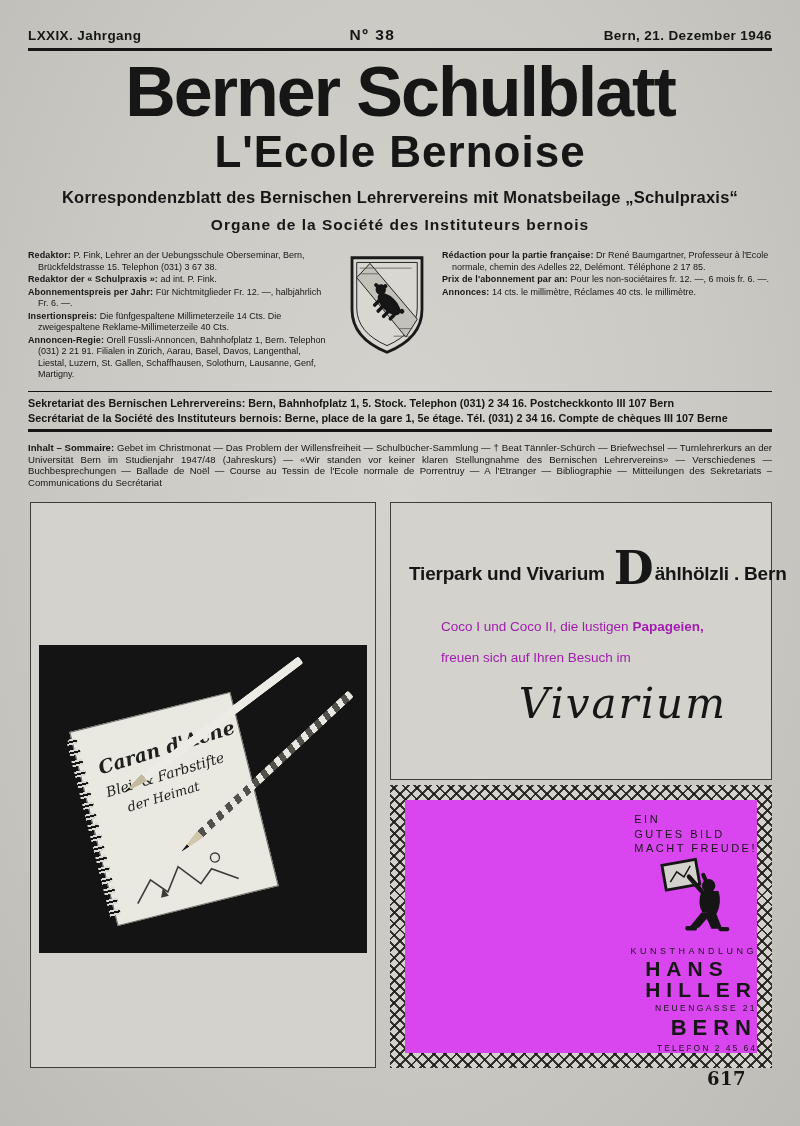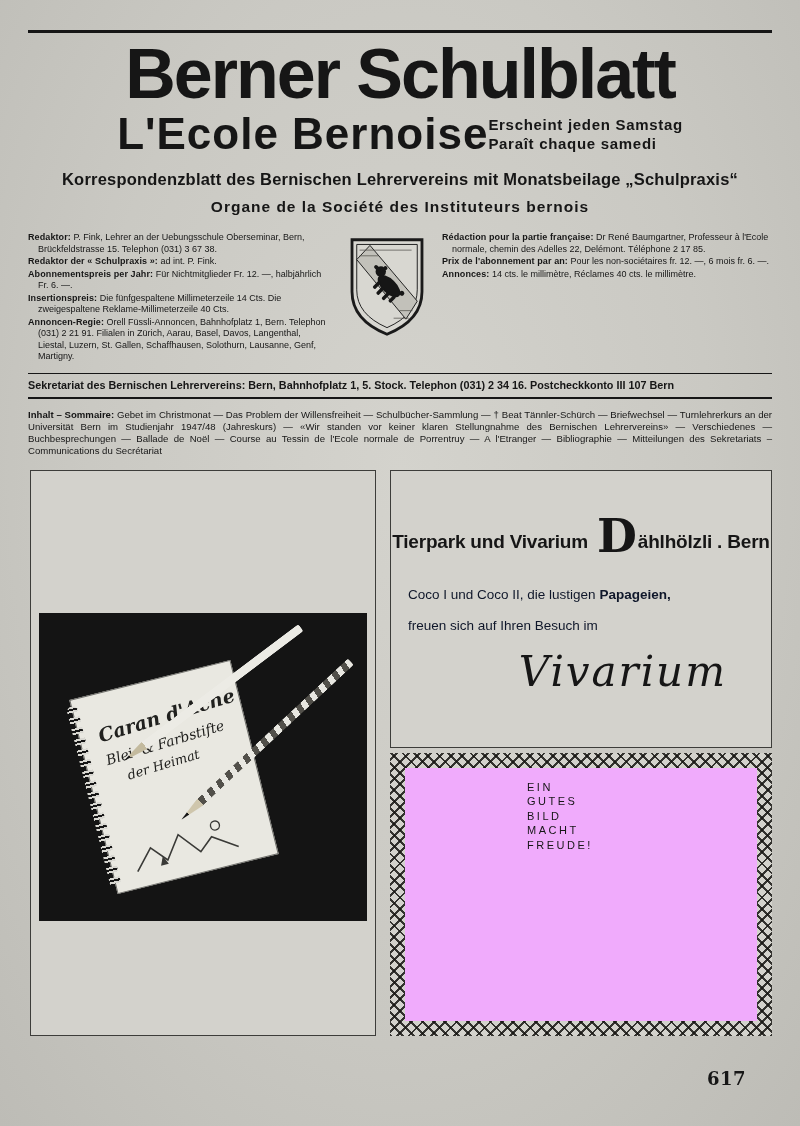--- a/index.html
+++ b/index.html
@@ -37,21 +37,21 @@
   .imp-col b { letter-spacing:.1px; }
   .crest-wrap { flex:1; display:flex; justify-content:center; align-items:flex-start; padding-top:3px; }
 
   .secretariat { font-size:10.8px; font-weight:700; line-height:14.5px; padding:4px 0 4px; }
 
   .contents { font-size:9.6px; line-height:11.9px; text-align:justify; margin-top:10px; }
 
   .ads { position:relative; height:576px; margin-top:13px; }
   .adbox { position:absolute; border:1px solid #3d3d3a; background:#d3d2cc; }
   .ad-caran  { left:2px;  top:0;    width:346px; height:566px; }
-  .ad-viv    { left:362px; top:0;   width:382px; height:278px; }
+  .ad-viv    { left:362px; top:0;   width:382px; height:278px;padding-left:18px; }
   .ad-hiller { left:362px; top:283px; width:382px; height:283px; border:none; }
 
   
   .caran-black { position:absolute; left:8px; right:8px; top:142px; height:308px;
                  background:#141414; overflow:hidden; }
   .pad { position:absolute; left:52px; top:64px; width:166px; height:200px;
          background:#e9e8e1; border:1px solid #6a6a66; transform:rotate(-14deg); }
   .pad-rings { position:absolute; left:-6px; top:6px; bottom:6px; width:11px; border-radius:5px;
                background: repeating-linear-gradient(180deg, #d9d8d2 0 2px, #161616 2px 4px, #d9d8d2 4px 6px, transparent 6px 11px); }
   .pad-text { position:absolute; left:20px; top:26px; font-family:"DejaVu Serif", serif;
@@ -68,60 +68,61 @@
     background:
       linear-gradient(to right, rgba(0,0,0,0) 0 calc(100% - 26px), #cfc6ac calc(100% - 26px) calc(100% - 9px), #141414 calc(100% - 9px)),
       repeating-linear-gradient(100deg, #e8e7e1 0 6px, #52504a 6px 12px);
     clip-path: polygon(0 0, calc(100% - 26px) 0, 100% 50%, calc(100% - 26px) 100%, 0 100%); }
 
   
   .viv-head { text-align:center; margin-top:38px; font-weight:700; white-space:nowrap; }
   .viv-head .pre, .viv-head .rest { font-size:19px; letter-spacing:-.2px; }
   .viv-head .initial { font-family:"DejaVu Serif", serif; font-size:46px; font-weight:700;
                        margin:0 1px 0 9px; vertical-align:-4px; }
-  .viv-body { margin:24px 0 0 17px; font-size:13.5px; color:#0f172a; }
+  .viv-body { margin:24px 0 0 32px; font-size:13.5px; color:#a21caf; }
   .viv-body .l2 { margin-top:16px; }
   .viv-sig { font-family:"DejaVu Serif", serif; font-style:italic; font-size:42px;
              text-align:right; margin:14px 44px 0 0; letter-spacing:2px; }
 
   
   .garland { position:absolute; inset:0;
     background:
       repeating-linear-gradient(45deg,  rgba(24,23,20,.85) 0 2px, rgba(0,0,0,0) 2px 8px),
       repeating-linear-gradient(-45deg, rgba(24,23,20,.85) 0 2px, rgba(0,0,0,0) 2px 8px),
       #d3d2cc; }
-  .hiller-inner { position:absolute; inset:15px; background:#f0abfc;
-                  display:flex; flex-direction:row; align-items:flex-start; padding:12px 0 0 0; }
+  .hiller-inner { position:absolute; inset:15px; background:#d946ef;
+                  display:flex; flex-direction:column; align-items:flex-end; padding:12px 0 0 0; }
   .hiller-slogan { margin-left:122px; font-size:11px; letter-spacing:2.5px; line-height:14.5px; }
   .hiller-fig { margin-left:128px; margin-top:1px; }
   .hiller-cat  { margin-left:108px; font-size:9px; letter-spacing:3.5px; margin-top:3px; }
   .hiller-name { margin-left:106px; font-size:21px; font-weight:800; letter-spacing:6px; line-height:21px; margin-top:2px; }
   .hiller-addr { margin-left:108px; font-size:8.5px; letter-spacing:2.4px; margin-top:3px;padding-left:34px; }
   .hiller-city { margin-left:108px; font-size:22px; font-weight:800; letter-spacing:6px; margin-top:2px; }
   .hiller-phone{ margin-left:108px; font-size:8.5px; letter-spacing:2px; margin-top:2px; }
 
   .pageno { position:absolute; right:54px; top:1068px; font-family:"DejaVu Serif", serif;
             font-weight:700; font-size:18px; letter-spacing:.5px; }
 </style>
 </head>
 <body>
 
 <div class="page">
   <div class="inner">
 
+    <div class="topbar">
+      <span>LXXIX. Jahrgang</span>
+      <span class="issue">Nº 38</span>
+      <span>Bern, 21. Dezember 1946</span>
+    </div>
     <div class="rule r3"></div>
 
     <div class="title-de">Berner Schulblatt</div>
 
     <div class="title-row">
       <div class="title-fr">L'Ecole Bernoise</div>
-      <div class="schedule">
-        <div>Erscheint jeden Samstag</div>
-        <div>Paraît chaque samedi</div>
-      </div>
     </div>
 
     <div class="subtitle-de">Korrespondenzblatt des Bernischen Lehrervereins mit Monatsbeilage „Schulpraxis“</div>
     <div class="subtitle-fr">Organe de la Société des Instituteurs bernois</div>
 
     <div class="imprint">
       <div class="imp-col left">
         <p><b>Redaktor:</b> <span>P. Fink, Lehrer an der Uebungsschule Oberseminar, Bern, Brückfeldstrasse 15. Telephon (031) 3 67 38.</span></p>
         <p><b>Redaktor der « Schulpraxis »:</b> <span>ad int. P. Fink.</span></p>
         <p><b>Abonnementspreis per Jahr:</b> <span>Für Nichtmitglieder Fr. 12. —, halbjährlich Fr. 6. —.</span></p>
@@ -153,20 +154,21 @@
         <p><b>Rédaction pour la partie française:</b> <span>Dr René Baumgartner, Professeur à l'Ecole normale, chemin des Adelles 22, Delémont. Téléphone 2 17 85.</span></p>
         <p><b>Prix de l'abonnement par an:</b> <span>Pour les non-sociétaires fr. 12. —, 6 mois fr. 6. —.</span></p>
         <p><b>Annonces:</b> <span>14 cts. le millimètre, Réclames 40 cts. le millimètre.</span></p>
       </div>
     </div>
 
     <div class="rule r1"></div>
 
     <div class="secretariat">
       <div>Sekretariat des Bernischen Lehrervereins: Bern, Bahnhofplatz 1, 5. Stock. Telephon (031) 2 34 16. Postcheckkonto III 107 Bern</div>
+      <div>Secrétariat de la Société des Instituteurs bernois: Berne, place de la gare 1, 5e étage. Tél. (031) 2 34 16. Compte de chèques III 107 Berne</div>
     </div>
 
     <div class="rule r2"></div>
 
     <p class="contents"><b>Inhalt – Sommaire:</b> <span>Gebet im Christmonat — Das Problem der Willensfreiheit — Schulbücher-Sammlung — † Beat Tännler-Schürch — Briefwechsel — Turnlehrerkurs an der Universität Bern im Studienjahr 1947/48 (Jahreskurs) — «Wir standen vor keiner klaren Stellungnahme des Bernischen Lehrervereins» — Verschiedenes — Buchbesprechungen — Ballade de Noël — Course au Tessin de l'Ecole normale de Porrentruy — A l'Etranger — Bibliographie — Mitteilungen des Sekretariats – Communications du Secrétariat</span></p>
 
     <div class="ads">
 
       <div class="adbox ad-caran">
         <div class="caran-black">

